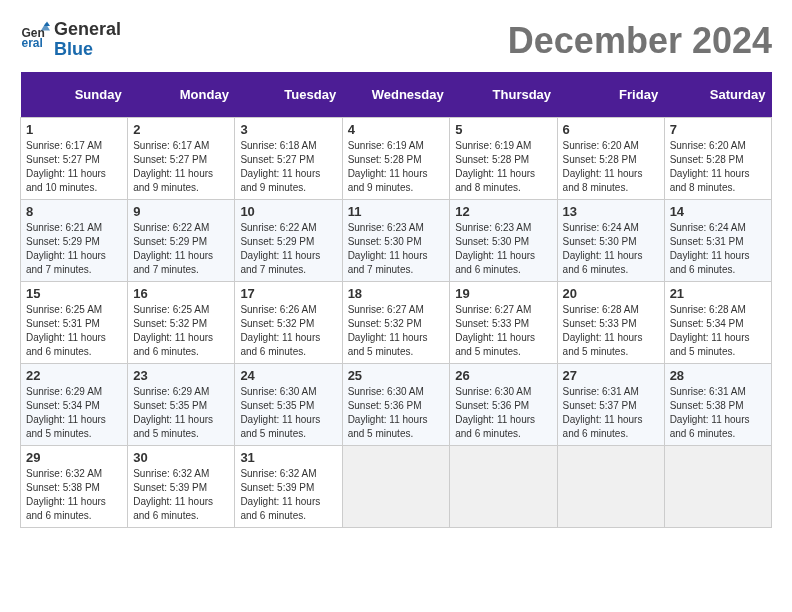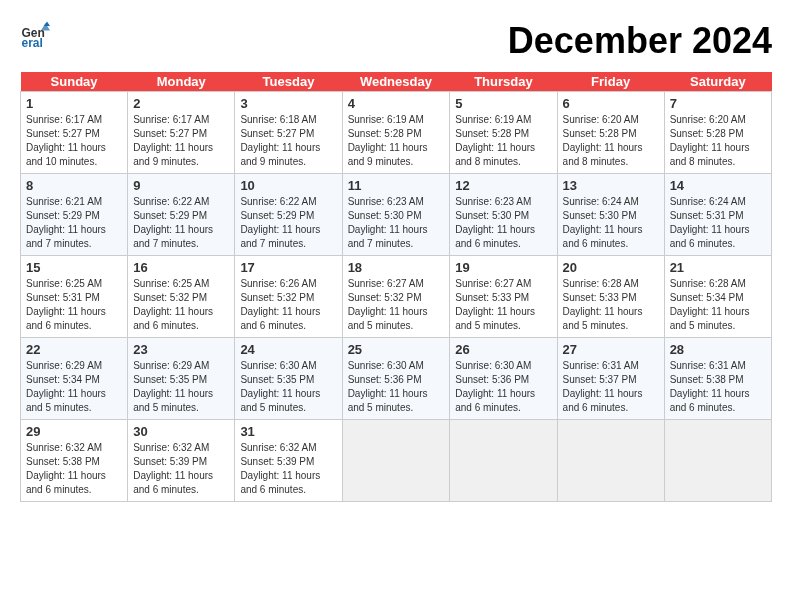--- a/index.html
+++ b/index.html
@@ -33,36 +33,36 @@
       width: 30px;
       height: 30px;
       margin-right: 4px;
     }
     .title-area {
       text-align: right;
     }
     .month-title {
       font-size: 36px;
       font-weight: bold;
-      color: #000000;
+      color: #737373;
     }
     .location {
       font-size: 16px;
       color: #555;
     }
     table {
       width: 100%;
       border-collapse: collapse;
       font-size: 11px;
     }
     thead tr th {
-      background-color: #ef4444;
+      background-color: #4c1d95;
       color: #fff;
-      text-align: center;
-      padding: 2px 6px;
+      text-align: right;
+      padding: 15px 6px;
       font-size: 13px;
       font-weight: bold;
     }
     tbody tr td {
       border: 1px solid #ccc;
       vertical-align: top;
       padding: 4px 5px;
       width: 108px;
       height: 80px;
       color: #333;
@@ -92,20 +92,25 @@
 <body>
 
 <div class="header">
   <div class="logo">
     <svg class="logo-icon" viewBox="0 0 40 40">
       <text x="2" y="22" font-size="16" font-weight="bold" fill="#333">Gen</text>
       <text x="2" y="36" font-size="16" font-weight="bold" fill="#1a6aad">eral</text>
       <polygon points="32,8 40,8 36,2" fill="#1a6aad"></polygon>
       <polygon points="28,14 40,14 34,4" fill="#1a6aad" opacity="0.7"></polygon>
     </svg>
+    <div>
+      <div class="logo-text">
+        <span style="color:#333">General</span><br><span style="color:#1a6aad">Blue</span>
+      </div>
+    </div>
   </div>
   <div class="title-area">
     <div class="month-title">December 2024</div>
   </div>
 </div>
 
 <table>
   <thead>
     <tr>
     <th>Sunday</th>

